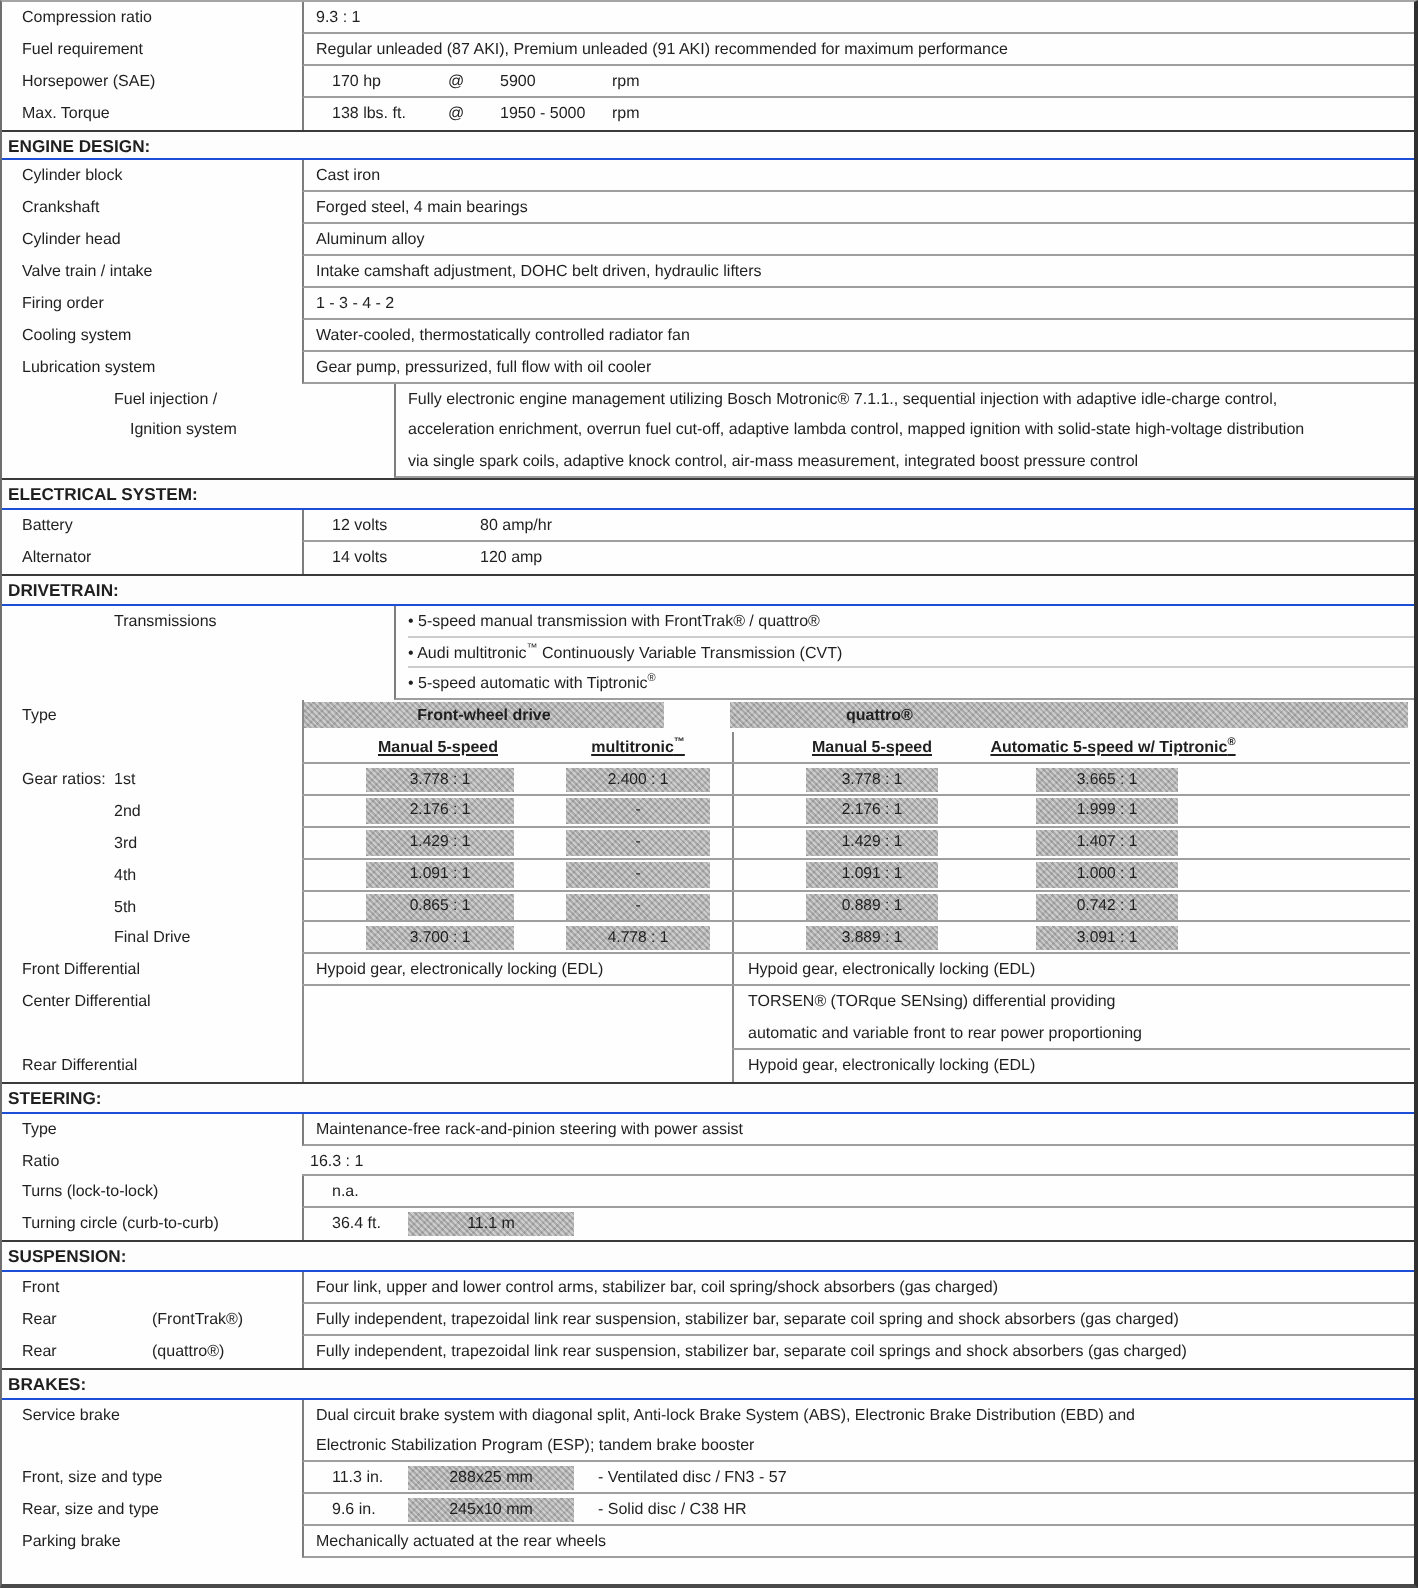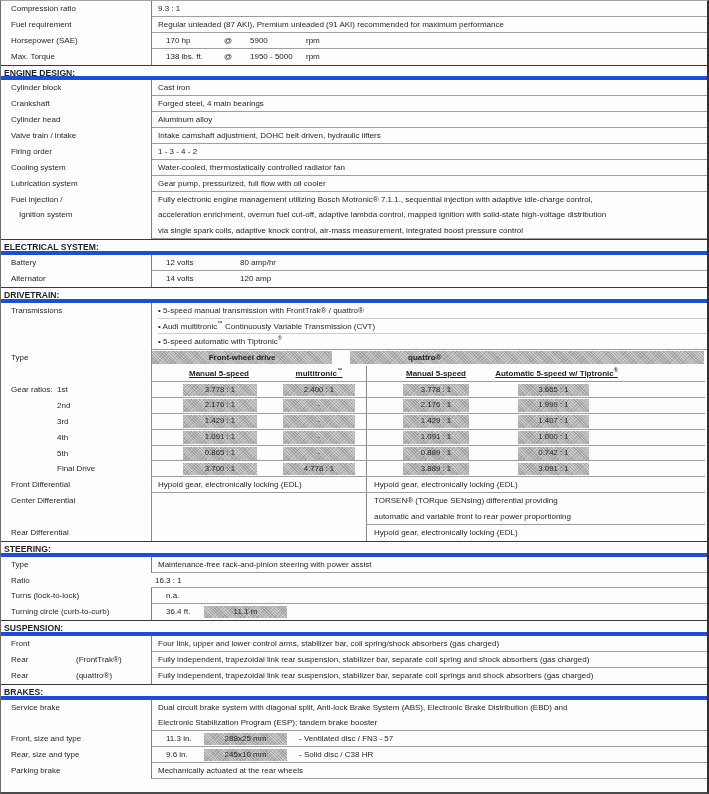--- a/index.html
+++ b/index.html
@@ -13,35 +13,35 @@
     position:relative; width:709px; height:794px;
     --rh:15.88px;
     border-left:1px solid #6e6e6e;
     border-right:2px solid #303030;
     border-top:1px solid #a5a5a5;
     border-bottom:2px solid #4a4a4a;
     background:#fefefe;
   }
   .row { position:relative; display:flex; height:var(--rh); line-height:var(--rh); white-space:nowrap; }
   .h2 { height:calc(var(--rh)*2); }
-  .h3 { height:calc(var(--rh)*3); }
+  .h3 { height:calc(var(--rh)*3);margin-left:46px; }
   .line { height:var(--rh); line-height:var(--rh); white-space:nowrap; }
   .lbl { flex:0 0 150px; padding-left:10px; overflow:hidden; }
   .lbl .ind { padding-left:8px; }
   .val {
     flex:1; position:relative; overflow:hidden;
     border-left:1px solid #7d7d7d;
     border-bottom:1px solid #9e9e9e;
     padding-left:6px;
   }
   .nb .val { border-bottom:none; }
   .nl { border-left:none !important; padding-left:4px !important; }
   .sect {
     height:var(--rh); line-height:calc(var(--rh) - 1px);
-    border-top:1px solid #3a3a3a; border-bottom:4px solid #1d4ed8;
+    border-top:1px solid #3a3a3a; border-bottom:1px solid #1d4ed8;
     font-weight:bold; font-size:8.6px; padding-left:3px; background:#fdfdfd;
   }
   .shade {
     background-color:#c7c7c7;
     background-image:
       repeating-linear-gradient(45deg, rgba(0,0,0,.14) 0 1px, rgba(255,255,255,.10) 1px 2px),
       repeating-linear-gradient(135deg, rgba(0,0,0,.10) 0 1px, transparent 1px 3px);
   }
   
   .sv1 { display:inline-block; min-width:58px; margin-left:8px; }
@@ -52,21 +52,21 @@
   
   .vl { position:absolute; top:0; bottom:0; width:1px; background:#8a8a8a; }
   .vl150 { left:150px; } .vl365 { left:365px; }
   .hl { position:absolute; left:150px; right:2px; bottom:0; height:1px; background:#9e9e9e; }
   .hl-r { position:absolute; left:365px; right:2px; bottom:0; height:1px; background:#9e9e9e; }
   .lbl-abs { position:absolute; left:10px; }
   .lbl2 { position:absolute; left:75px; }
   
   .band { position:absolute; top:1px; height:13px; line-height:13px; font-weight:bold; text-align:center; overflow:hidden; }
   .b1 { left:151px; width:180px; }
-  .b2 { left:349px; right:3px; text-align:left; padding-left:58px; }
+  .b2 { left:364px; right:3px; text-align:left; padding-left:58px; }
   .sh { position:absolute; top:0; height:100%; font-weight:bold; text-align:center;text-decoration:underline; }
   .sh1 { left:151px; width:134px; } .sh2 { left:251px; width:134px; }
   .sh3 { left:368px; width:134px; } .sh4 { left:448px; width:215px; }
   .gl { position:absolute; left:10px; }
   .gn { position:absolute; left:56px; }
   .gc { position:absolute; top:1.5px; height:12.5px; line-height:12.5px; text-align:center; font-size:7.8px; }
   .c1 { left:182px; width:74px; } .c2 { left:282px; width:72px; }
   .c3 { left:402px; width:66px; } .c4 { left:517px; width:71px; }
   .dleft { position:absolute; left:157px; }
   .dright { position:absolute; left:373px; }

